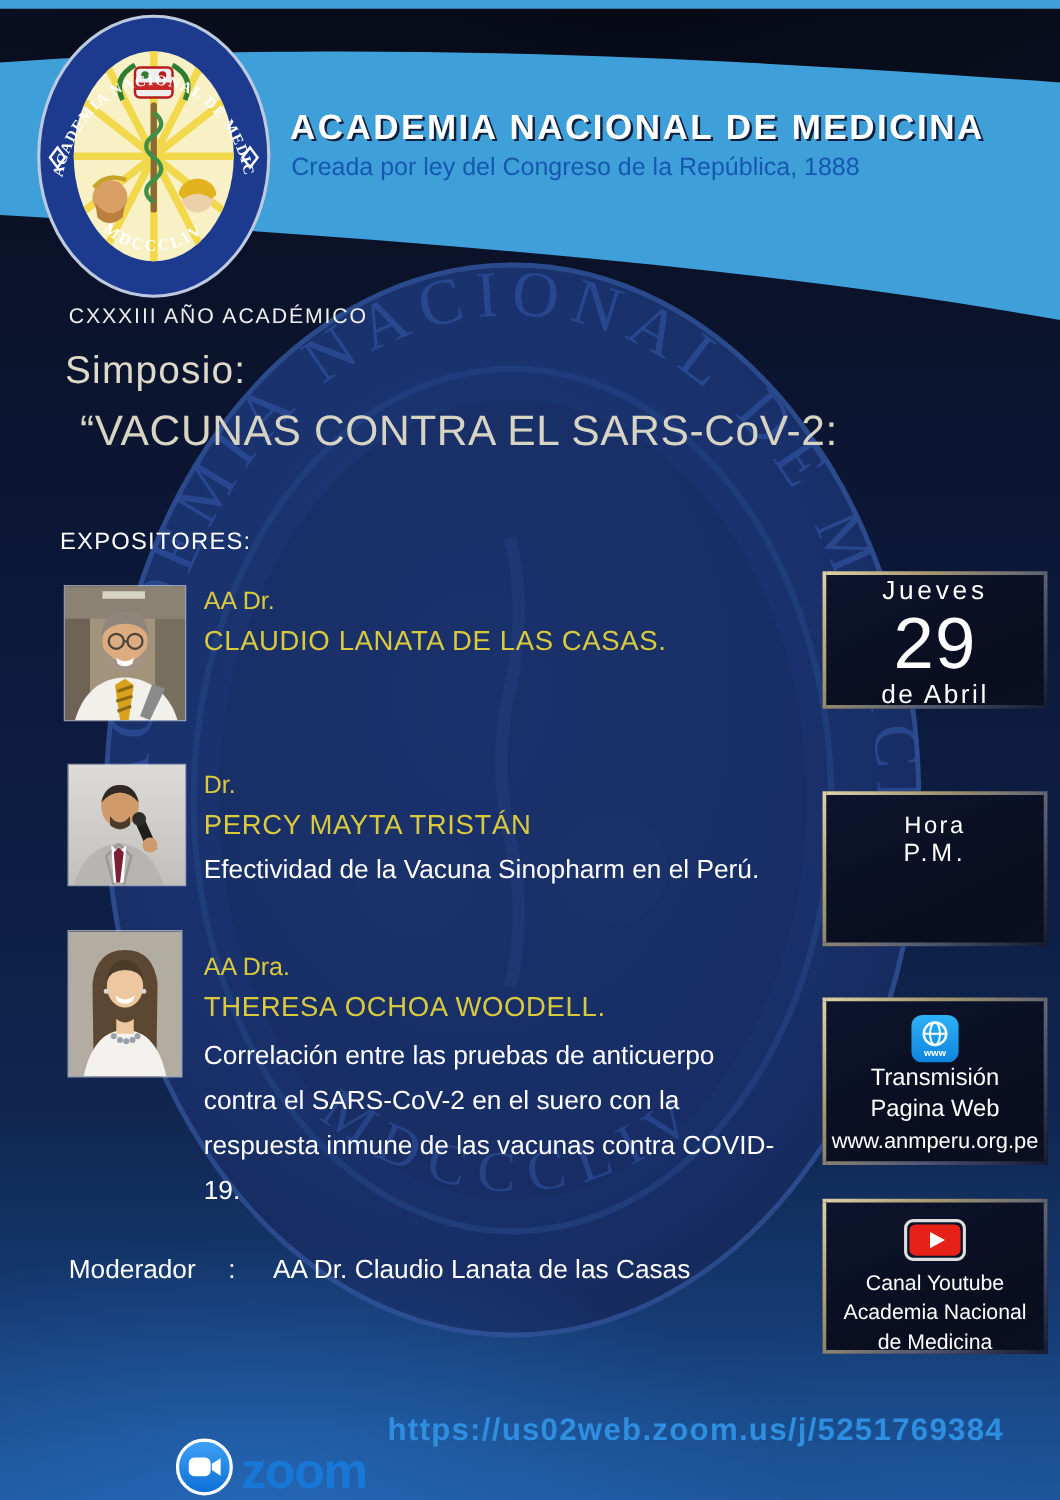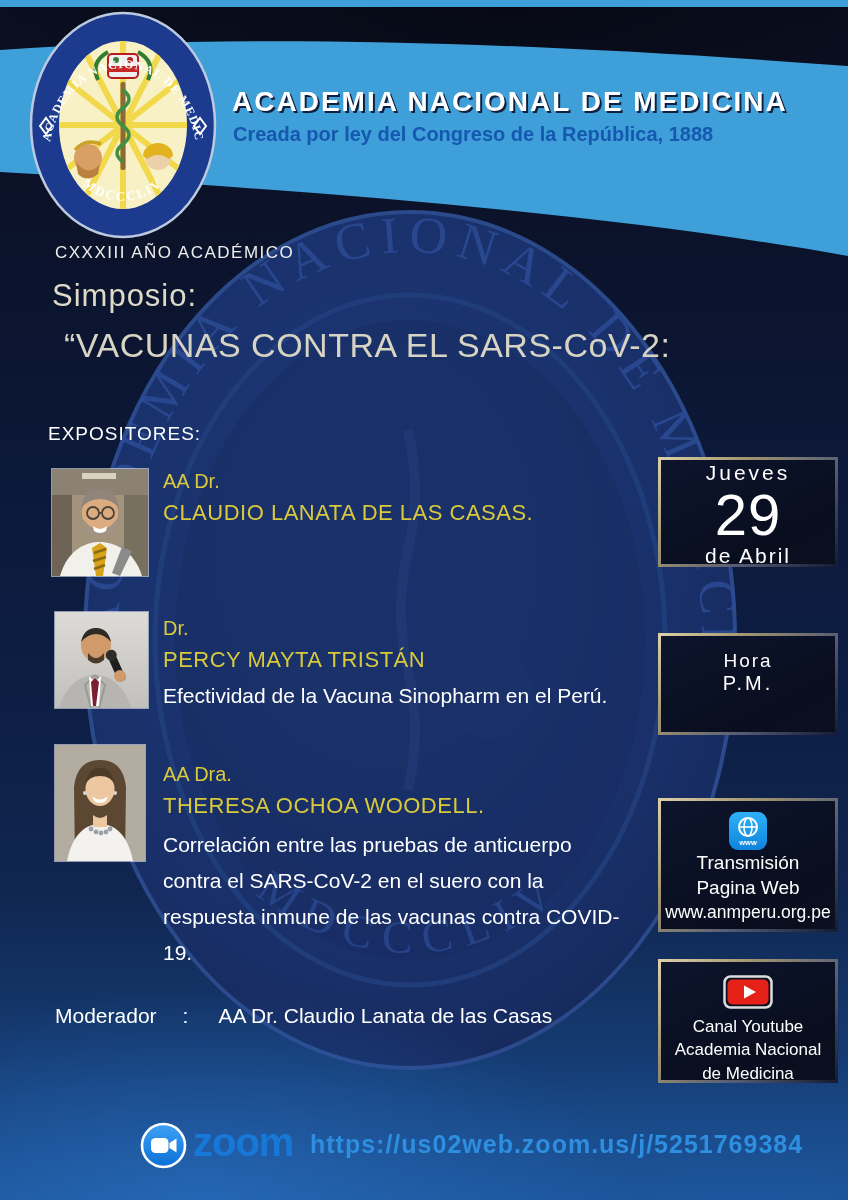--- a/index.html
+++ b/index.html
@@ -14,21 +14,21 @@
                radial-gradient(ellipse 700px 220px at 60% 0%, rgba(0,0,0,.35), transparent 80%);}
   .layer{position:absolute;left:0;top:0;}
   .wm{z-index:1;}
   .swoosh{z-index:2;}
   .top-strip{position:absolute;top:0;left:0;width:848px;height:7px;background:#3f9fd8;z-index:3;}
   .seal{position:absolute;left:28px;top:10px;z-index:4;}
   .txt{position:absolute;z-index:5;}
 
   .org-name{left:232px;top:86px;font-size:28px;font-weight:bold;letter-spacing:2px;color:#ffffff;
     text-shadow:2px 2px 0 rgba(9,18,45,.9);}
-  .org-sub{left:233px;top:123px;font-size:20px;font-weight:bold;color:#1558b0;}
+  .org-sub{left:233px;top:123px;font-size:20px;font-weight:normal;color:#1558b0;}
 
   .academic-year{left:55px;top:243px;font-size:17px;letter-spacing:1.5px;color:#eeeeee;}
   .simposio{left:52px;top:278px;font-size:31px;color:#dedac8;letter-spacing:1px;}
   .title1{left:64px;top:326px;font-size:34px;color:#d7d4c3;letter-spacing:.5px;}
   .title2{left:66px;top:369px;font-size:34px;color:#d7d4c3;letter-spacing:.5px;}
   .expositores{left:48px;top:423px;font-size:19px;color:#ffffff;letter-spacing:1px;}
 
   .photo{position:absolute;z-index:5;box-shadow:0 0 0 1px rgba(255,255,255,.55);}
   .p1{left:52px;top:469px;width:96px;height:107px;}
   .p2{left:55px;top:612px;width:93px;height:96px;}
@@ -46,36 +46,36 @@
   .sp3 .topic{width:465px;line-height:1.72;}
 
   .box{position:absolute;left:658px;width:180px;z-index:5;box-sizing:border-box;
     border:3px solid;border-image:linear-gradient(135deg,#ddd0a8 0%,#a4976f 30%,#565c74 65%,#161c34 100%) 1;
     background:linear-gradient(155deg,#0d142c 0%,#090e1f 70%,#0a101f 100%);
     color:#fff;text-align:center;}
   .box-date{top:457px;height:110px;padding-top:1px;}
   .day-name{font-size:21px;letter-spacing:3px;}
   .day-num{font-size:58px;line-height:1.02;letter-spacing:1px;}
   .month{font-size:21px;letter-spacing:2px;}
-  .box-time{top:633px;height:102px;padding-top:14px;}
+  .box-time{top:633px;height:124px;padding-top:14px;}
   .hora{font-size:19px;letter-spacing:2px;}
   .time-val{font-size:54px;line-height:1.05;letter-spacing:3px;}
   .period{font-size:20px;letter-spacing:3px;}
   .box-web{top:798px;height:134px;padding-top:11px;}
   .box-web .line{font-size:19px;line-height:1.32;}
   .web-url{font-size:17.5px;margin-top:2px;}
   .box-yt{top:959px;height:124px;padding-top:13px;}
   .box-yt .line1{font-size:19px;margin-top:6px;}
   .box-yt .line{font-size:17px;line-height:1.38;}
   .icon-wrap{display:block;margin:0 auto;}
 
   .moderator{left:55px;top:1004px;font-size:21px;color:#ffffff;}
   .moderator .sep{margin:0 30px 0 26px;}
 
-  .zoom-logo{position:absolute;left:140px;top:1122px;z-index:5;display:flex;align-items:flex-start;}
+  .zoom-logo{position:absolute;left:140px;top:1150px;z-index:5;display:flex;align-items:flex-end;}
   .zoom-word{font-size:40px;font-weight:bold;color:#1878d8;letter-spacing:-1px;margin-left:6px;line-height:1;}
   .meeting-url{position:absolute;left:310px;top:1130px;z-index:5;font-size:25px;font-weight:bold;
     letter-spacing:1px;color:#2e8fe0;}
 </style>
 </head>
 <body>
 
 <div class="poster">
 
   <svg class="layer wm" width="848" height="1200" viewBox="0 0 848 1200">

